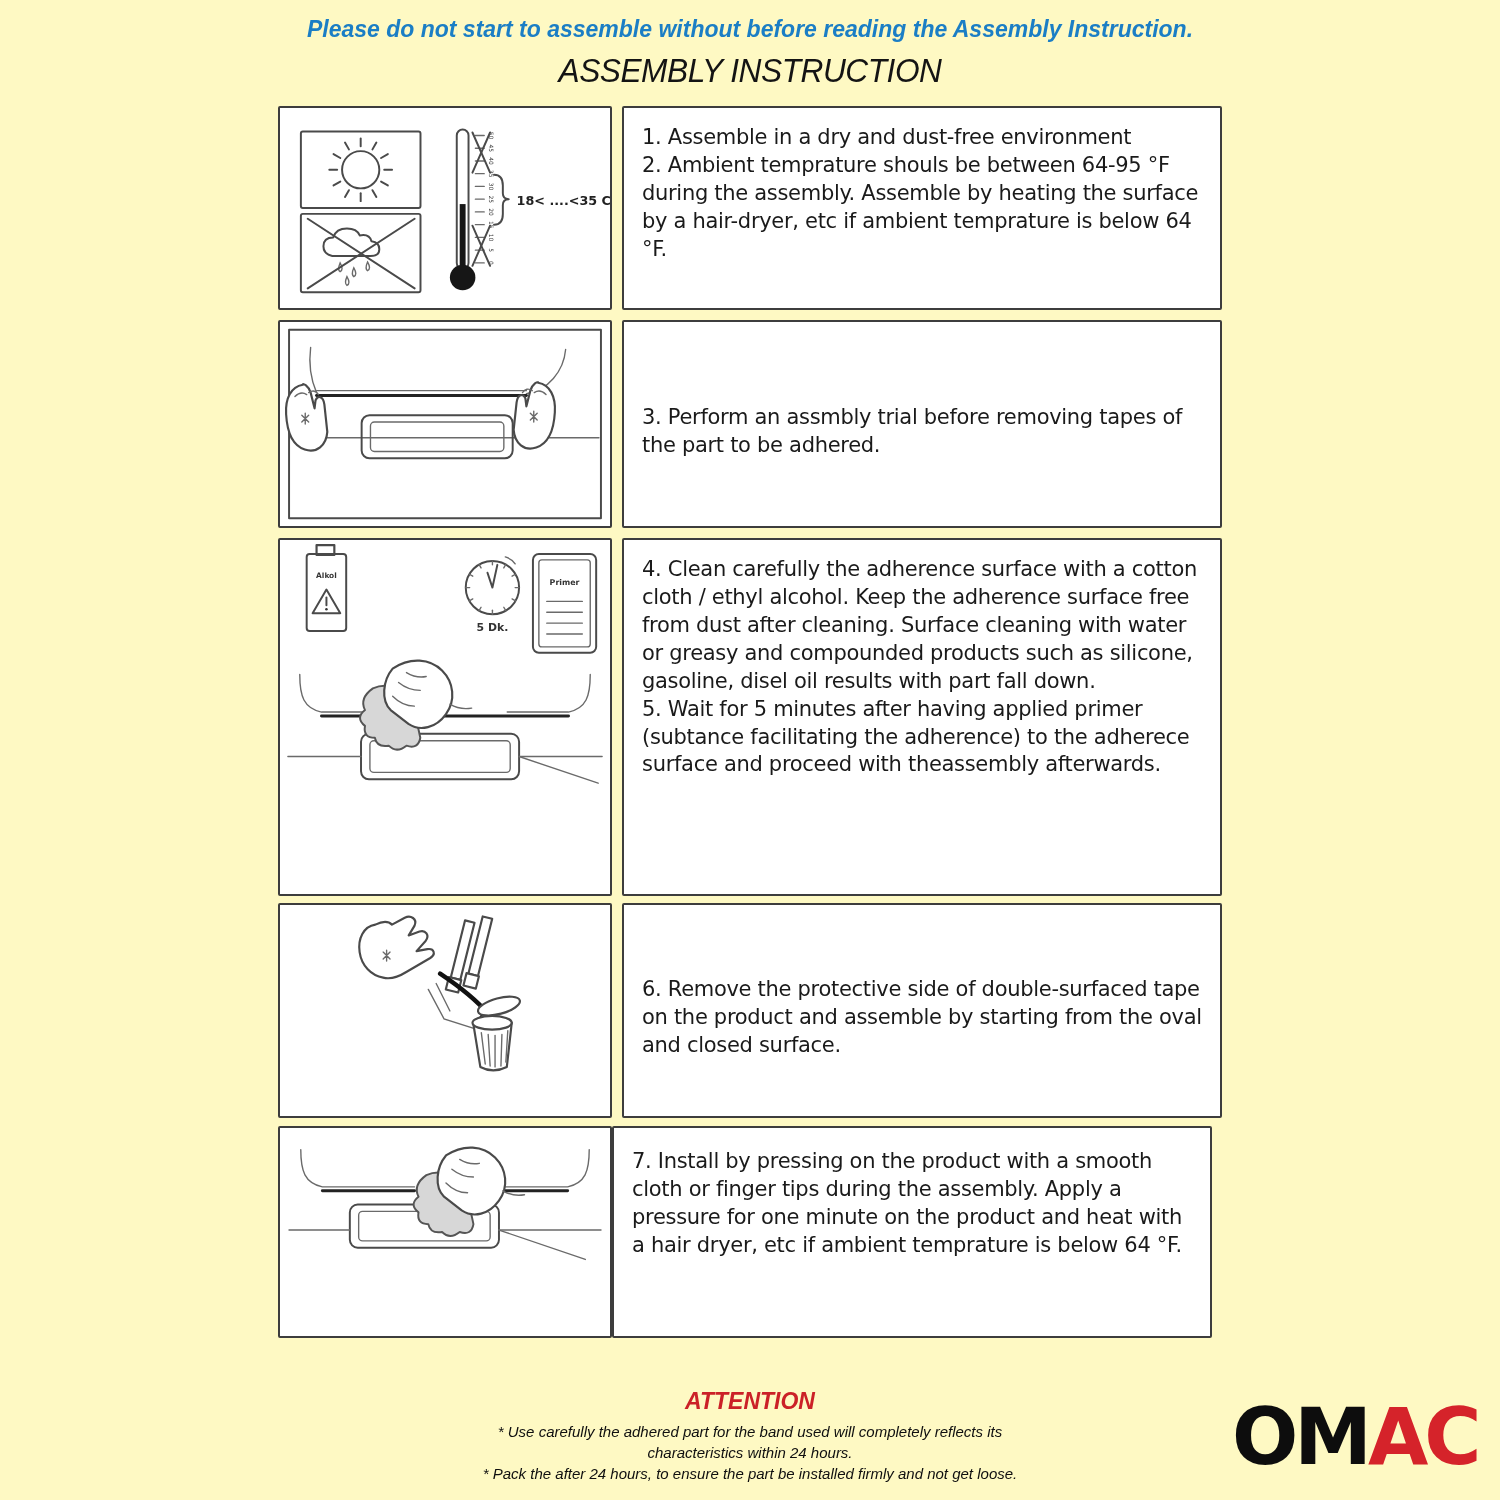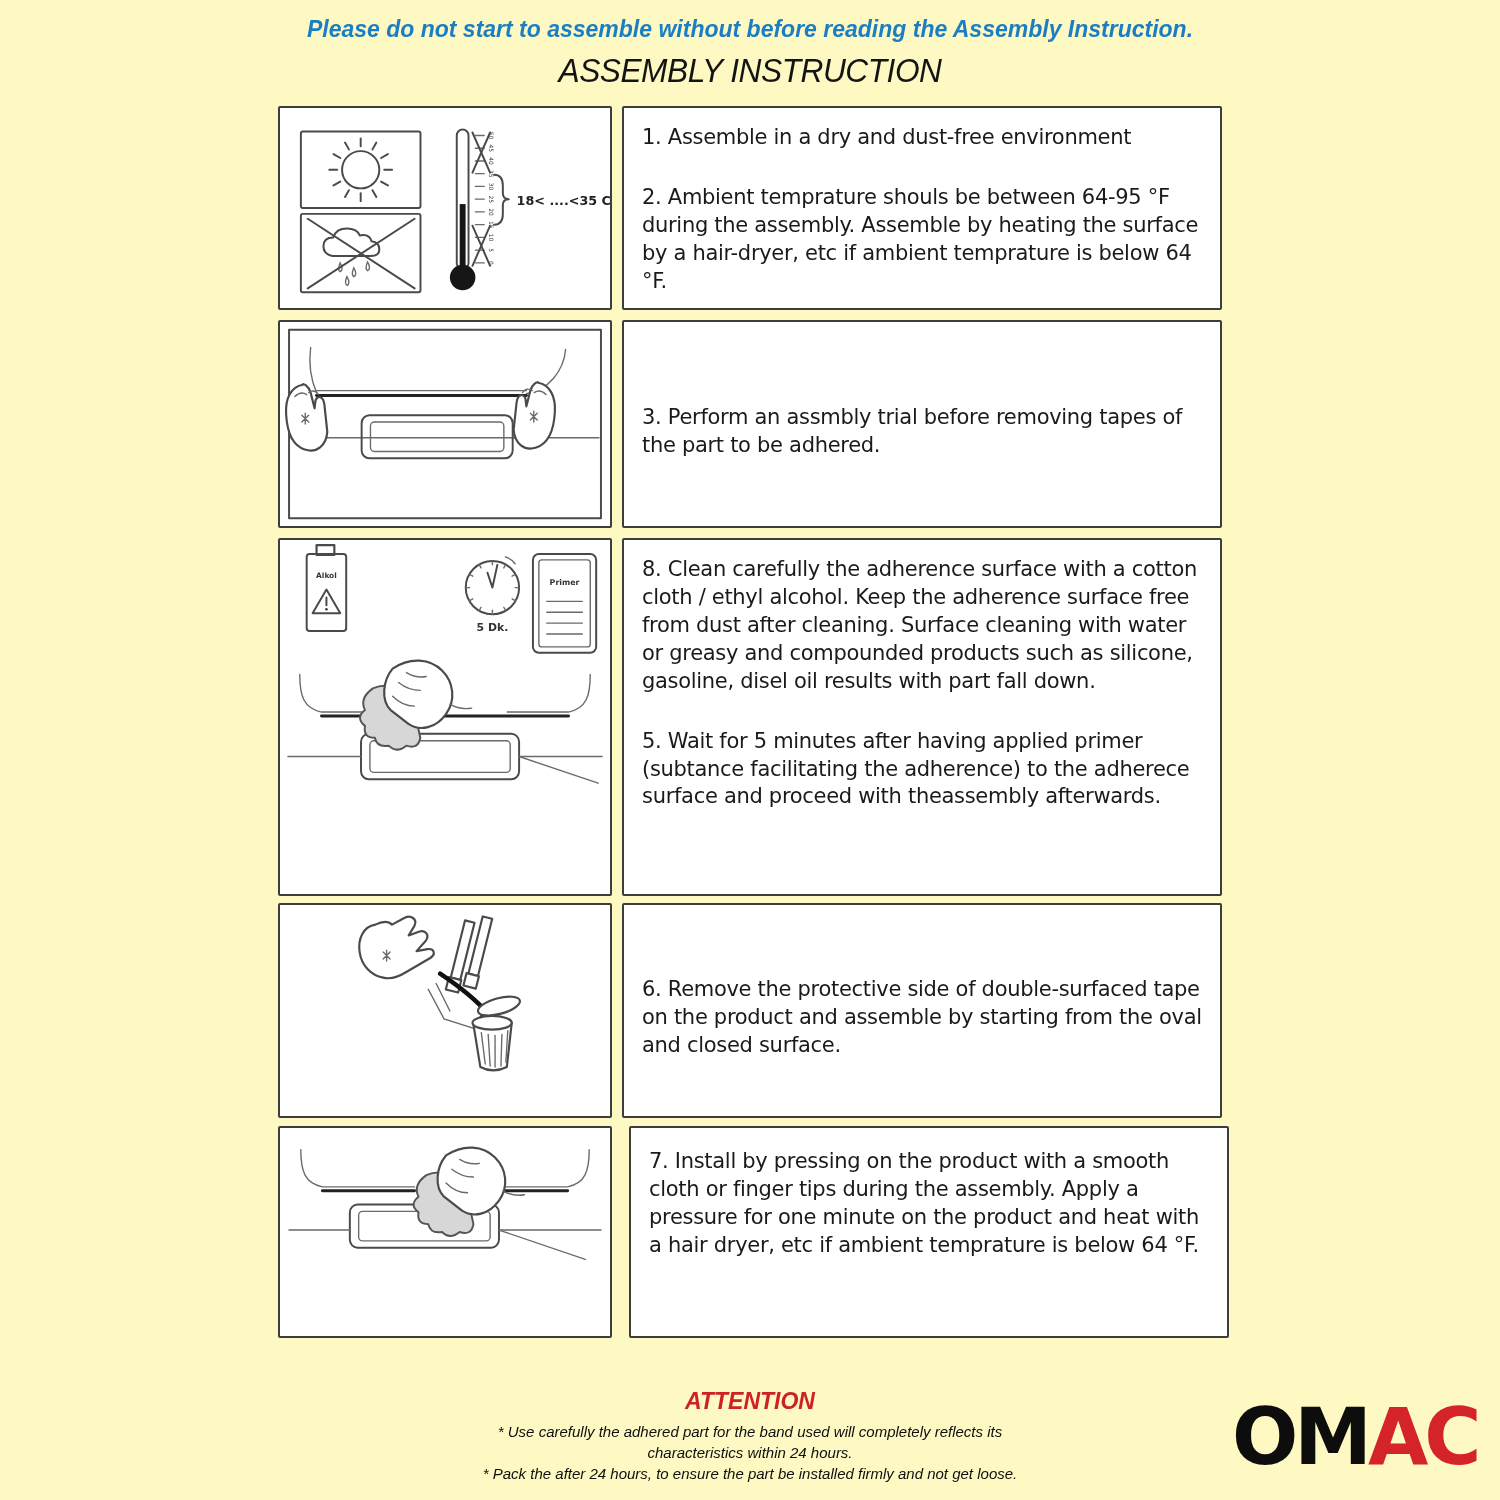--- a/index.html
+++ b/index.html
@@ -9,21 +9,21 @@
           font-family:"Liberation Sans",sans-serif;font-weight:bold;font-style:italic;
           font-size:23px;color:#1b7ec5;}
   .title{position:absolute;top:52px;left:0;width:100%;text-align:center;
          font-family:"Liberation Sans",sans-serif;font-style:italic;font-size:33px;
          color:#141414;letter-spacing:-0.5px;transform:scaleX(0.96);}
   .box{position:absolute;background:#fff;border:2px solid #3d3d3d;border-radius:2px;
        box-sizing:border-box;padding-left:22px;}
   .ibox{overflow:hidden;}
   .ibox svg{position:absolute;left:0;top:0;width:100%;height:100%;}
   .tbox{padding:16px 16px 1px 18px;font-size:21px;line-height:1.33;letter-spacing:-0.3px;
-        display:flex;flex-direction:column;gap:32px;}
+        display:flex;flex-direction:column;}
   .tbox p{margin:0;}
   .tbox p + p{}
   .vcenter{justify-content:center;}
   .ln{fill:none;stroke:#4a4a4a;stroke-width:2;stroke-linecap:round;stroke-linejoin:round;}
   .thin{fill:none;stroke:#6a6a6a;stroke-width:1.4;stroke-linecap:round;}
   .dark{fill:none;stroke:#222;stroke-width:3;stroke-linecap:round;}
   .fillw{fill:#fff;stroke:#4a4a4a;stroke-width:2.2;stroke-linejoin:round;}
   .cloth{fill:#d7d7d7;stroke:#555;stroke-width:2;stroke-linejoin:round;}
   .inkfill{fill:#161616;stroke:none;}
   svg text{font-family:"DejaVu Sans",sans-serif;}
@@ -201,21 +201,21 @@
         <g transform="translate(-54,102)">
           <path class="cloth" d="M148,48 q-14,10 -8,22 q-10,8 0,16 q-2,12 10,12 q2,10 14,8 q8,8 18,0 q12,4 14,-8 l-6,-28 -14,-20 q-14,-8 -28,-2 z"></path>
           <path class="fillw" d="M168,28 C186,16 206,18 218,30 C230,42 232,60 222,74 C212,88 196,92 184,84 L166,70 C156,60 158,40 168,28 Z"></path>
           <path class="thin" d="M168,56 q10,10 22,10 M174,42 q10,8 22,8 M182,32 q10,6 20,4"></path>
           <path class="thin" d="M226,64 q10,6 22,4"></path>
         </g>
       </g>
     </svg>
   </div>
   <div class="box tbox" style="left:622px;top:538px;width:600px;height:358px;">
-    <p>8. Clean carefully the adherence surface with a cotton cloth / ethyl alcohol. Keep the adherence surface free from dust after cleaning. Surface cleaning with water or greasy and compounded products such as silicone, gasoline, disel oil results with part fall down.</p>
+    <p>4. Clean carefully the adherence surface with a cotton cloth / ethyl alcohol. Keep the adherence surface free from dust after cleaning. Surface cleaning with water or greasy and compounded products such as silicone, gasoline, disel oil results with part fall down.</p>
     <p>5. Wait for 5 minutes after having applied primer (subtance facilitating the adherence) to the adherece surface and proceed with theassembly afterwards.</p>
   </div>
 
   <div class="box ibox" style="left:278px;top:903px;width:334px;height:215px;">
     <svg viewBox="0 0 334 215">
       <g>
         <g transform="rotate(14 203 42)">
           <rect class="fillw" x="198" y="12" width="10" height="60" fill="#c9c9c9"></rect>
           <rect class="fillw" x="196" y="72" width="13" height="13" fill="#909090"></rect>
         </g>
@@ -265,21 +265,21 @@
       <line class="thin" x1="222" y1="104" x2="326" y2="104"></line>
       <line class="thin" x1="222" y1="104" x2="310" y2="134"></line>
       <g>
         <path class="cloth" d="M148,48 q-14,10 -8,22 q-10,8 0,16 q-2,12 10,12 q2,10 14,8 q8,8 18,0 q12,4 14,-8 l-6,-28 -14,-20 q-14,-8 -28,-2 z"></path>
         <path class="fillw" d="M168,28 C186,16 206,18 218,30 C230,42 232,60 222,74 C212,88 196,92 184,84 L166,70 C156,60 158,40 168,28 Z"></path>
         <path class="thin" d="M168,56 q10,10 22,10 M174,42 q10,8 22,8 M182,32 q10,6 20,4"></path>
         <path class="thin" d="M226,64 q10,6 22,4"></path>
       </g>
     </svg>
   </div>
-  <div class="box tbox" style="left:629px;top:1126px;width:600px;height:212px;padding-top:20px;">
+  <div class="box tbox" style="left:612px;top:1126px;width:600px;height:212px;padding-top:20px;">
     <p>7. Install by pressing on the product with a smooth cloth or finger tips during the assembly. Apply a pressure for one minute on the product and heat with a hair dryer, etc if ambient temprature is below 64 °F.</p>
   </div>
 
   <div class="attention">
     <p class="atitle">ATTENTION</p>
     <p class="aline">* Use carefully the adhered part for the band used will completely reflects its</p>
     <p class="aline">characteristics within 24 hours.</p>
     <p class="aline">* Pack the after 24 hours, to ensure the part be installed firmly and not get loose.</p>
 
   </div>

